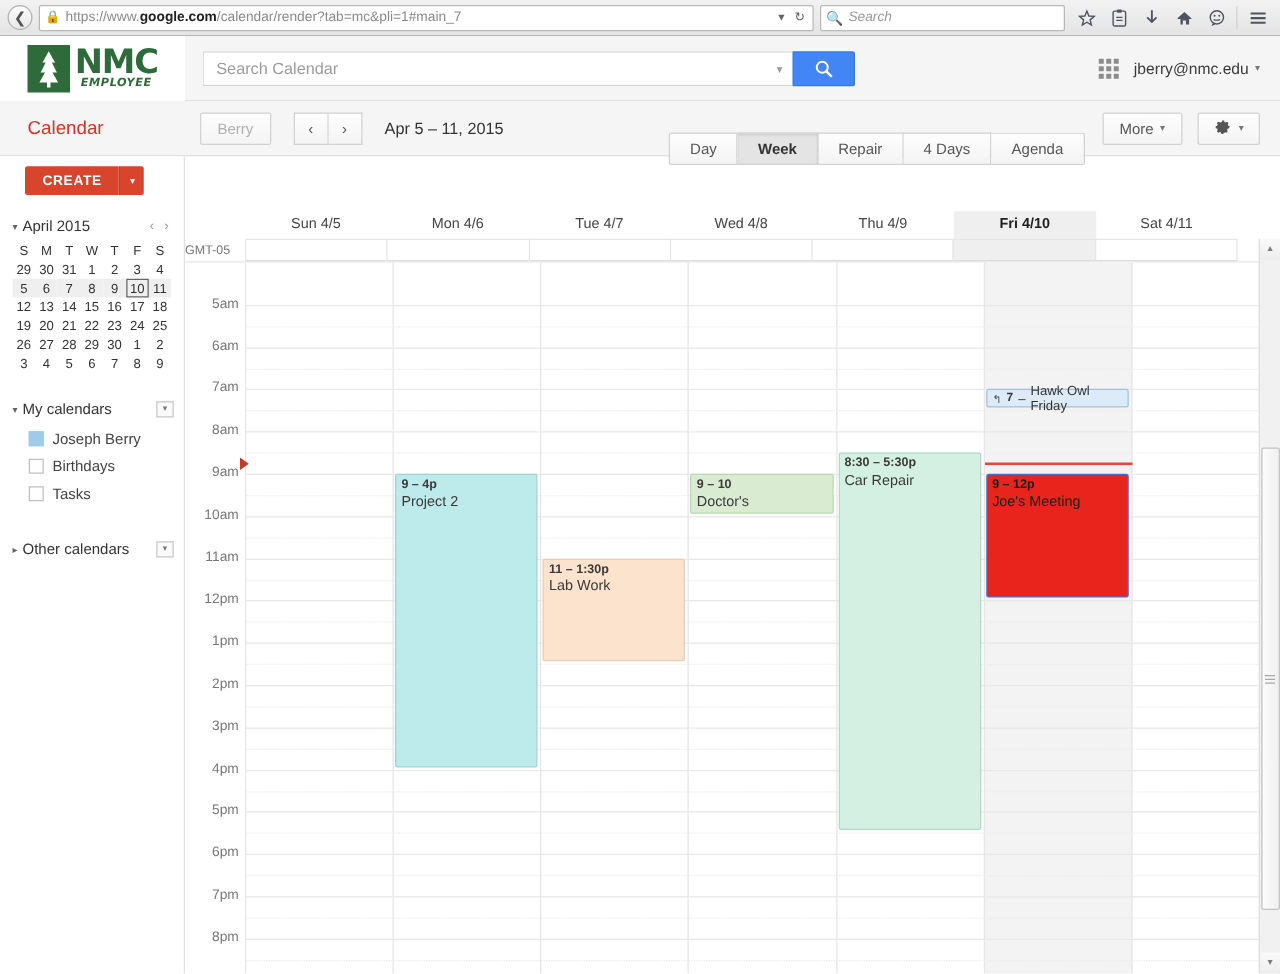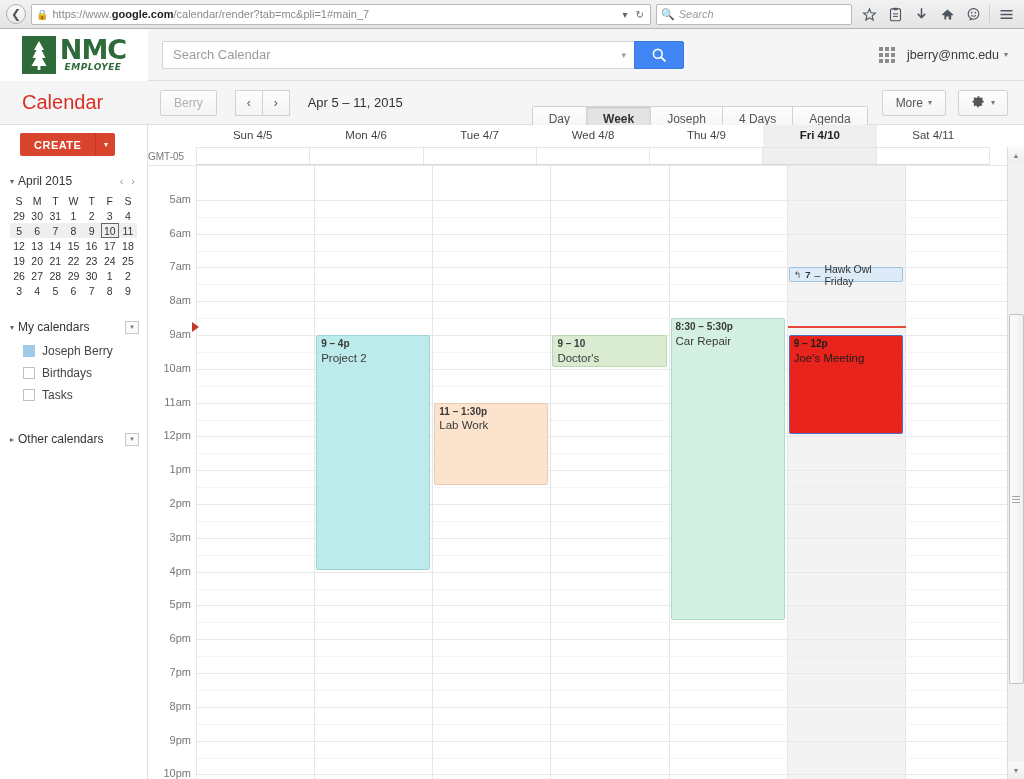--- a/index.html
+++ b/index.html
@@ -132,21 +132,21 @@
   
   #cal-toolbar {
     height: 44px;
     background: #f5f5f5;
     border-bottom: 1px solid #e0e0e0;
     display: flex; align-items: center;
     position: relative;
   }
   #cal-title {
     width: 148px; text-align: left; padding-left: 22px;
-    color: #d93025; font-size: 20px;
+    color: #d93025; font-size: 15px;
     font-family: "Liberation Sans", sans-serif;
   }
   .btn {
     background: linear-gradient(#fdfdfd,#f4f4f4);
     border: 1px solid #d2d2d2;
     border-radius: 2px;
     height: 26px;
     padding: 0 13px;
     display: flex; align-items: center; justify-content: center;
     font-size: 12px; color: #555;
@@ -231,21 +231,21 @@
     height: 22px; padding-left: 13px;
     font-size: 12px; color: #444;
   }
   .cal-chk {
     width: 12px; height: 12px; flex: 0 0 12px;
     border: 1px solid #c0c0c0; background: #fff;
   }
   .cal-chk.filled { background: #9fcbe8; border-color: #9fcbe8; }
 
   
-  #grid-area { flex: 1 1 auto; position: relative; background: #fff; overflow: hidden; }
+  #grid-area { flex: 1 1 auto; position: relative; background: #fff; overflow: hidden; margin-top: 44px; }
 
   #day-head {
     height: 22px;
     display: flex;
     padding-left: 48px;
     padding-right: 34px;
   }
   .day-head-cell {
     flex: 1 1 0; text-align: center;
     font-size: 11.5px; color: #444;
@@ -472,21 +472,21 @@
   <div id="cal-title">Calendar</div>
   <div class="btn disabled" id="today-btn">Berry</div>
   <div id="nav-group">
     <div class="btn" id="nav-prev">‹</div>
     <div class="btn" id="nav-next">›</div>
   </div>
   <div id="date-range">Apr 5 – 11, 2015</div>
   <div id="view-group">
       <div class="btn">Day</div>
       <div class="btn active">Week</div>
-      <div class="btn">Joseph</div>
+      <div class="btn">Repair</div>
       <div class="btn">4 Days</div>
       <div class="btn">Agenda</div>
     </div>
   <div class="btn" id="more-btn">
     <span>More</span>
     <span class="caret-dn">▾</span>
   </div>
   <div class="btn" id="gear-btn">
     <svg width="15" height="15" viewBox="0 0 24 24">
         <path d="M12 8a4 4 0 100 8 4 4 0 000-8zm9-1.2l-2-.5a7.6 7.6 0 00-.8-1.9l1.1-1.8-2-2-1.8 1.1a7.6 7.6 0 00-1.9-.8l-.5-2h-2.8l-.5 2c-.67.2-1.3.46-1.9.8L5.1.6l-2 2 1.1 1.8c-.34.6-.6 1.23-.8 1.9l-2 .5v2.8l2 .5c.2.67.46 1.3.8 1.9L3.1 14l2 2 1.8-1.1c.6.34 1.23.6 1.9.8l.5 2h2.8l.5-2c.67-.2 1.3-.46 1.9-.8l1.8 1.1 2-2-1.1-1.8c.34-.6.6-1.23.8-1.9l2-.5z" transform="translate(1.2,3.2) scale(0.92)" fill="#555"></path>

